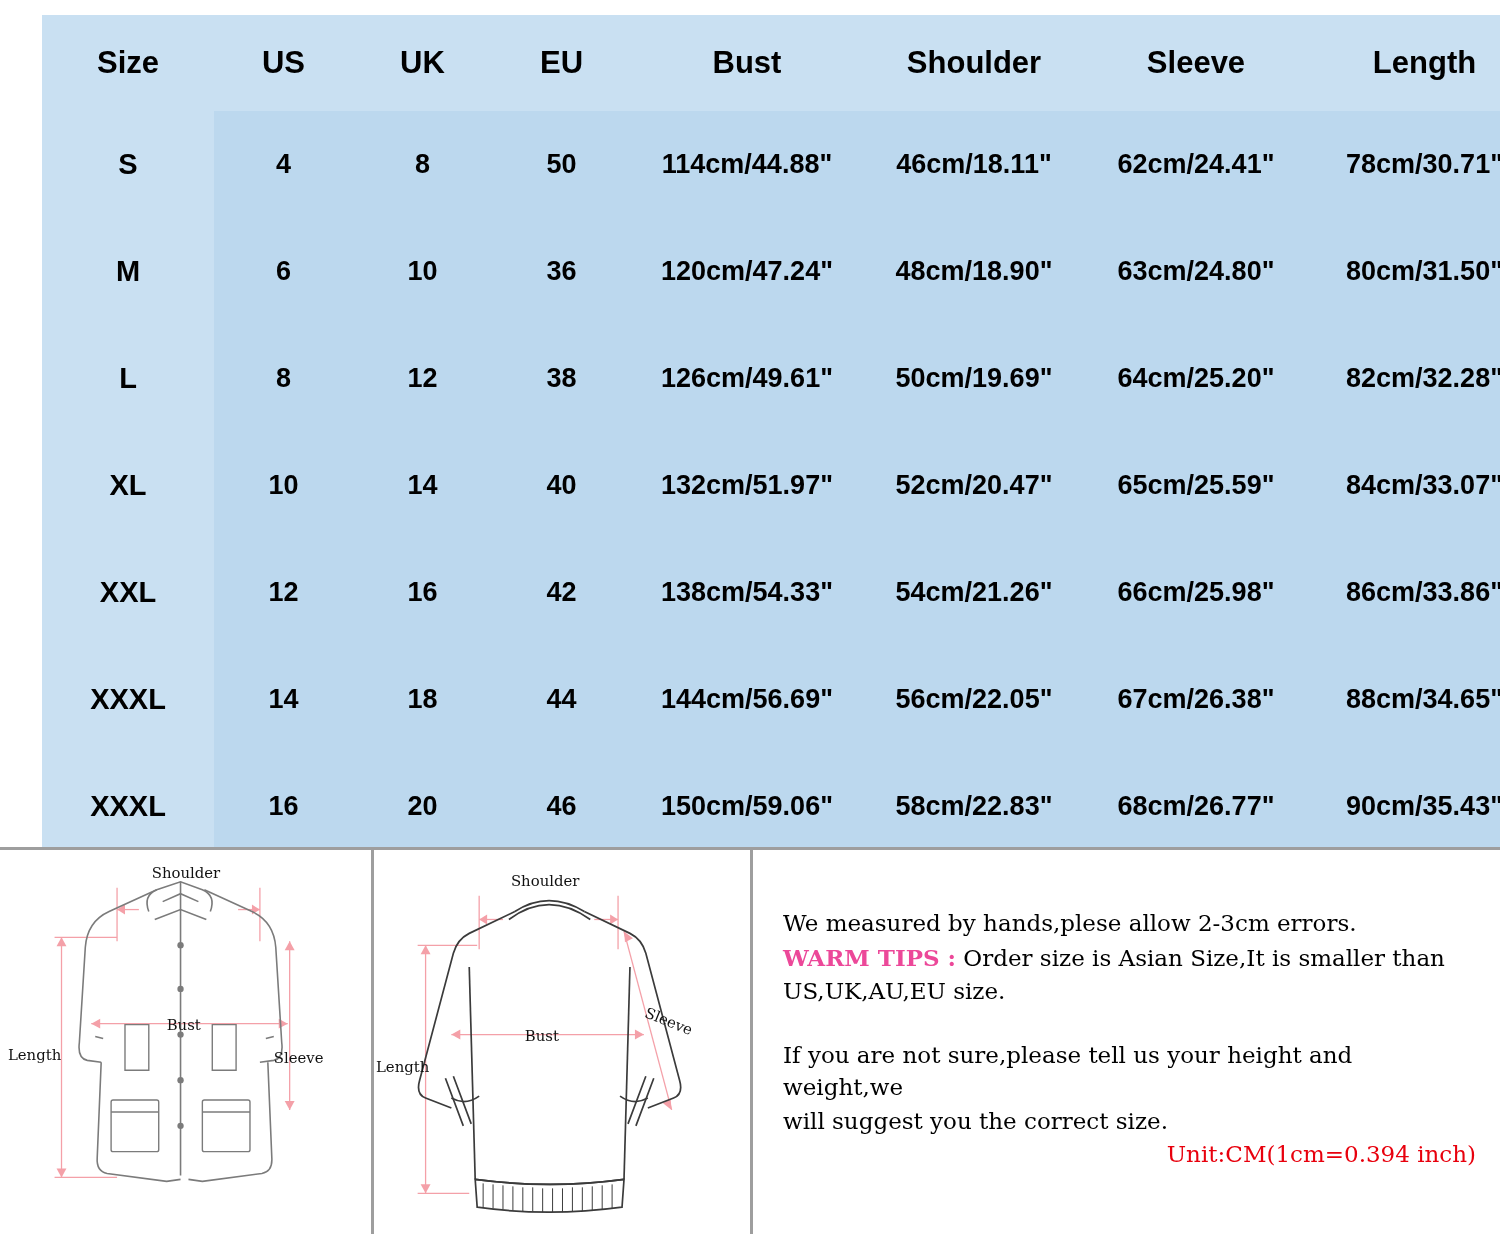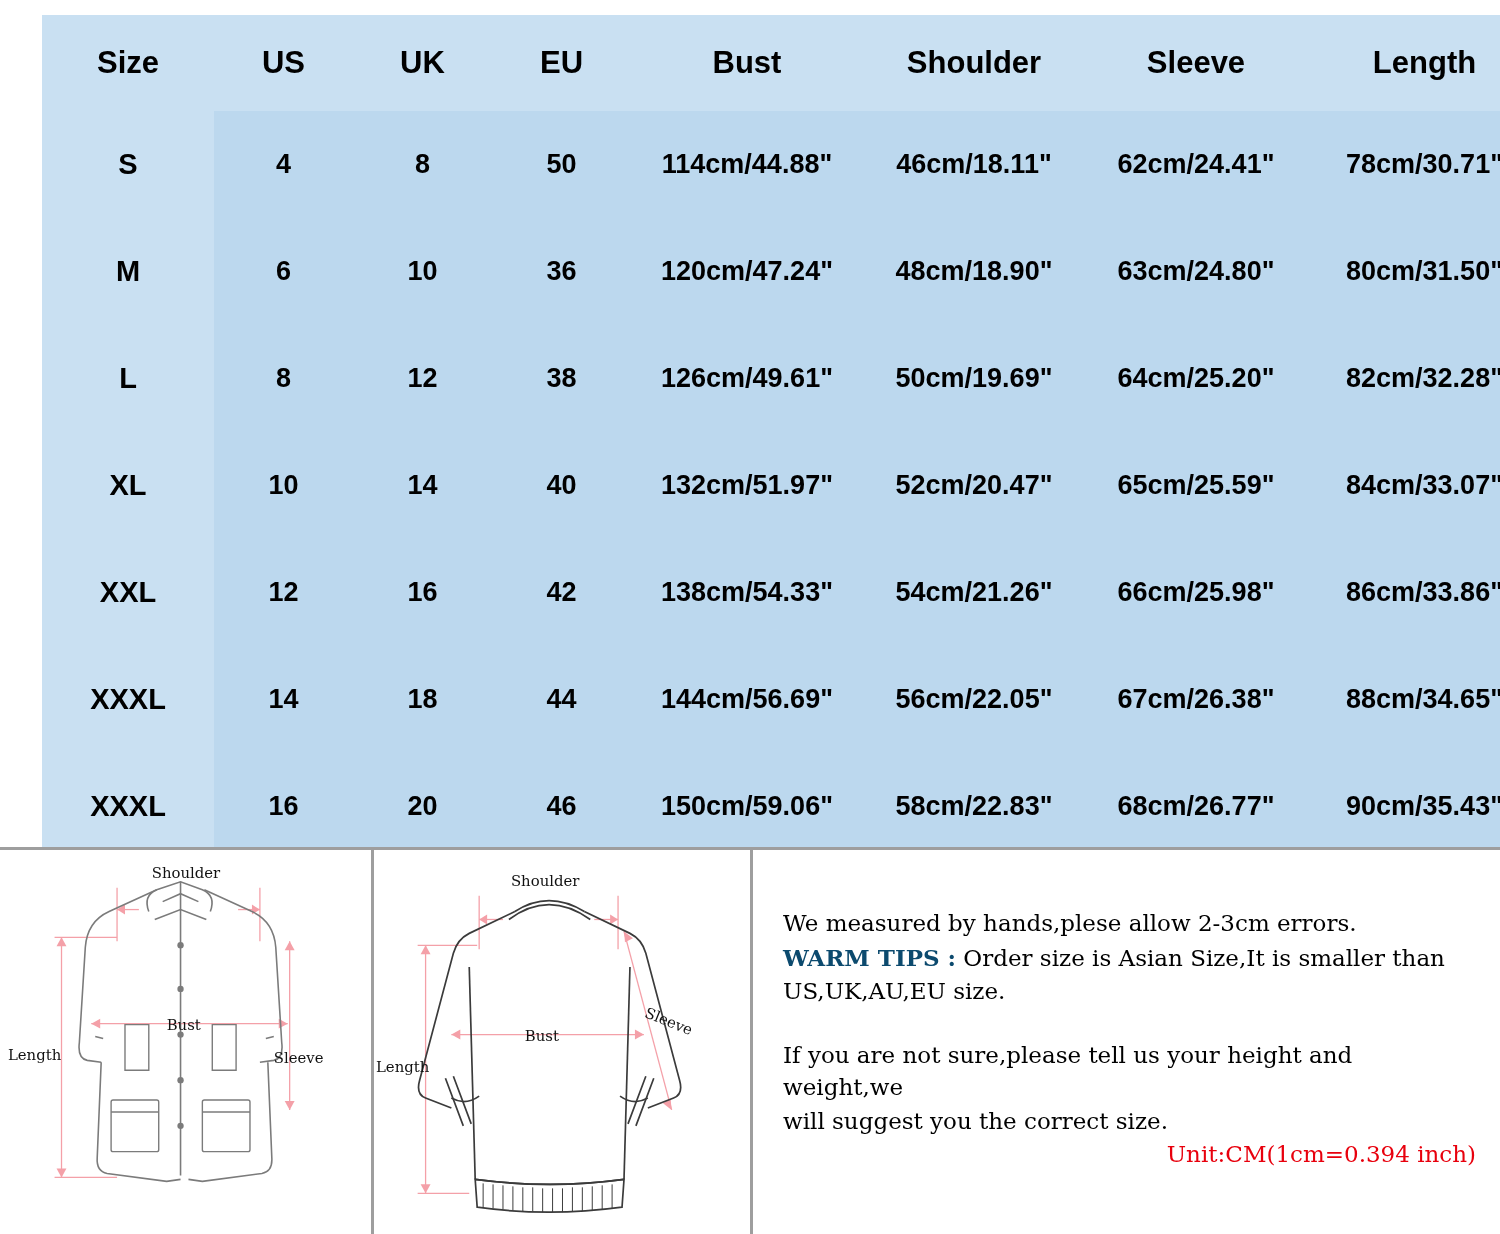--- a/index.html
+++ b/index.html
@@ -99,21 +99,21 @@
     height: 100%;
   }
 
   .note {
     font-family: "DejaVu Serif", serif;
     font-size: 23px;
     color: #000000;
     line-height: 1.38;
   }
   .note .warm {
-    color: #0c4a6e;
+    color: #ec4899;
     font-weight: bold;
   }
   .note .unit {
     color: #e8000d;
     text-align: right;
   }
   .note p {
     margin: 0 0 2px 0;
   }
   .note .gap {

